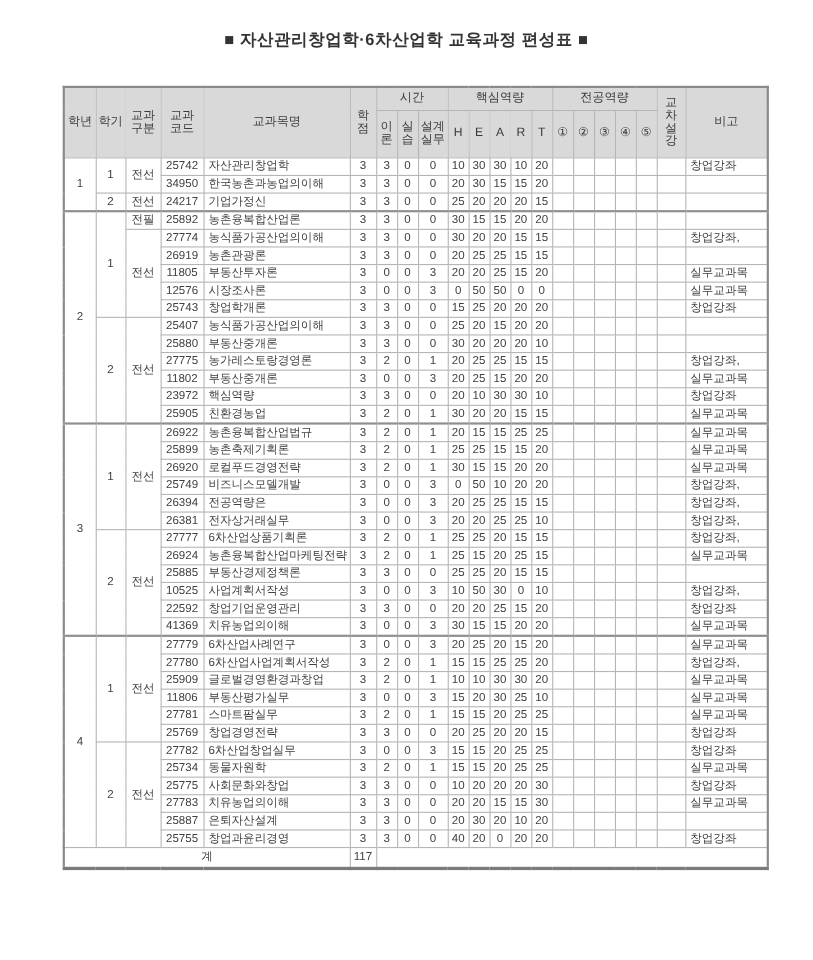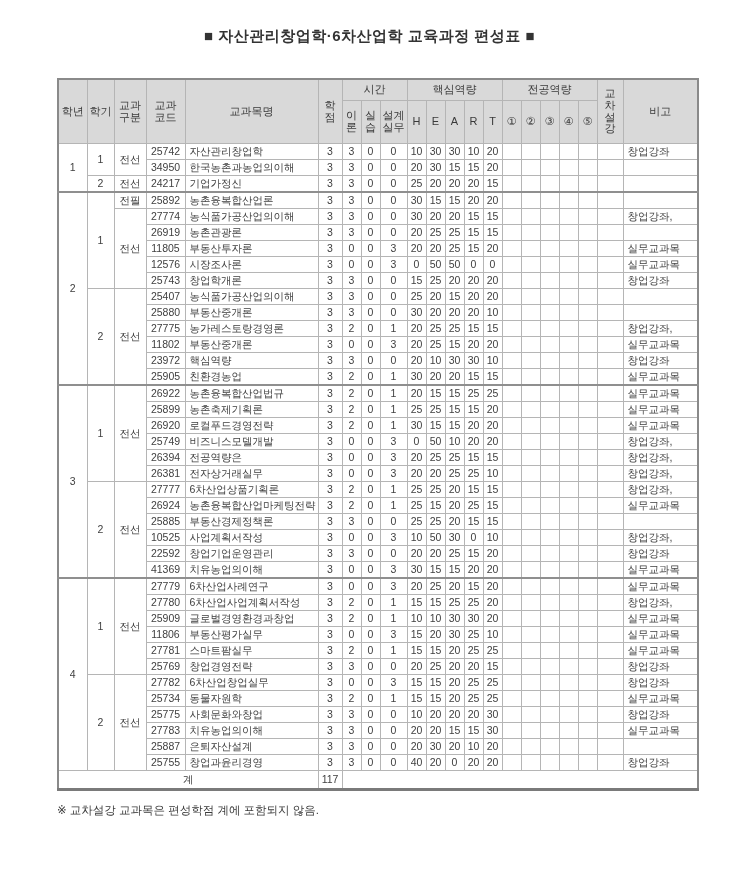--- a/index.html
+++ b/index.html
@@ -904,14 +904,13 @@
       </tr>
       <tr class="total">
         <td colspan="5">계</td>
         <td>117</td>
         <td colspan="15"></td>
       </tr>
     </tbody>
 </table>
 
 <div class="footnotes">
-  <div class="footnote">※  교차설강 교과목은 편성학점 계에 포함되지 않음.</div>
 </div>
 
 </body></html>

